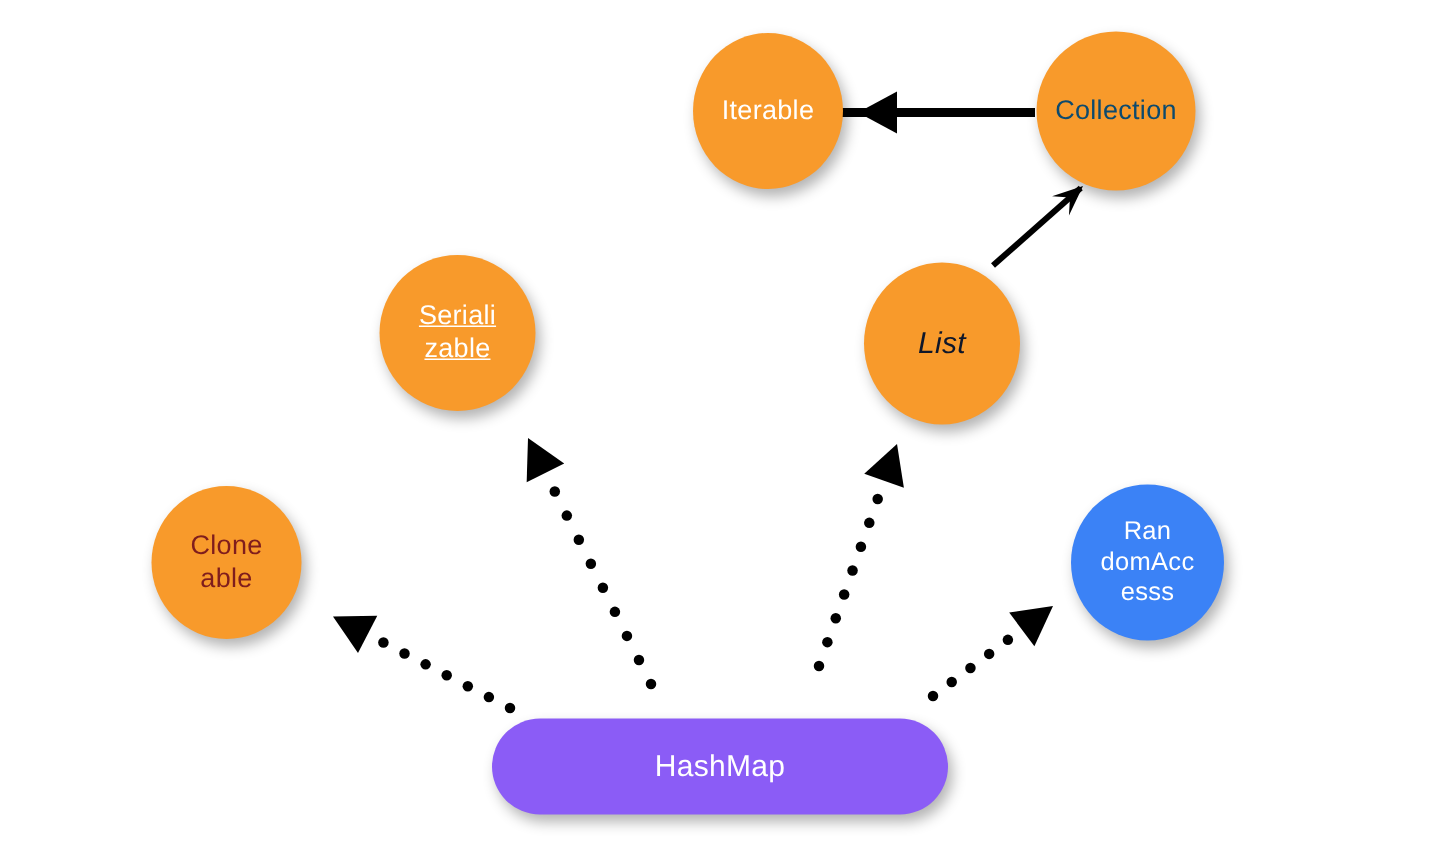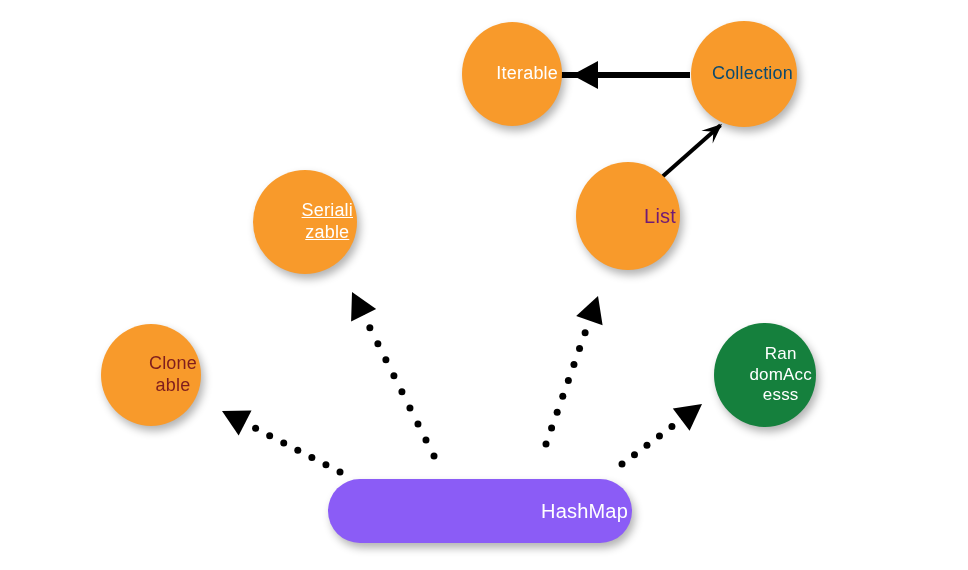--- a/index.html
+++ b/index.html
@@ -23,21 +23,21 @@
     left: 0;
     top: 0;
     width: 968px;
     height: 570px;
     pointer-events: none;
   }
   .node {
     position: absolute;
     display: flex;
     align-items: center;
-    justify-content: flex-end;
+    justify-content: center;
     text-align: center;
     color: #ffffff;
     background: #f89a2b;
     box-shadow: 3px 5px 9px rgba(0,0,0,0.30);
     box-sizing: border-box;
     line-height: 1.20;
     letter-spacing: 0.2px;
     z-index: 3;
   }
   .node-circle {
@@ -117,28 +117,28 @@
       <div class="node node-circle" style="left: 462px; top: 22px; width: 100px; height: 104px; background: rgb(248, 154, 43); color: rgb(255, 255, 255);">
         <span class="node-label" style="font-size: 18px;">Iterable</span>
       </div>
       <div class="node node-circle" style="left: 691px; top: 21px; width: 106px; height: 106px; background: rgb(248, 154, 43); color: #0c4a6e;">
         <span class="node-label" style="font-size: 18px;">Collection</span>
       </div>
       <div class="node node-circle" style="left: 253px; top: 170px; width: 104px; height: 104px; background: rgb(248, 154, 43); color: rgb(255, 255, 255); text-decoration: underline;">
         <span class="node-label" style="font-size: 18px;">Seriali
 zable</span>
       </div>
-      <div class="node node-circle" style="left: 576px; top: 162px; width: 104px; height: 108px; background: rgb(248, 154, 43); color: #701a75;">
+      <div class="node node-circle" style="left: 576px; top: 175px; width: 104px; height: 108px; background: rgb(248, 154, 43); color: #0f172a; font-style: italic;">
         <span class="node-label" style="font-size: 20px;">List</span>
       </div>
       <div class="node node-circle" style="left: 101px; top: 324px; width: 100px; height: 102px; background: rgb(248, 154, 43); color: #7f1d1d;">
         <span class="node-label" style="font-size: 18px;">Clone
 able</span>
       </div>
-      <div class="node node-circle" style="left: 714px; top: 323px; width: 102px; height: 104px; background: #15803d; color: rgb(255, 255, 255);">
+      <div class="node node-circle" style="left: 714px; top: 323px; width: 102px; height: 104px; background: #3b82f6; color: rgb(255, 255, 255);">
         <span class="node-label" style="font-size: 17px;">Ran
 domAcc
 esss</span>
       </div>
       <div class="node node-pill" style="left: 328px; top: 479px; width: 304px; height: 64px; background: #8b5cf6; color: rgb(255, 255, 255);">
         <span class="node-label" style="font-size: 20px;">HashMap</span>
       </div>
     </div>
 
 </div>

